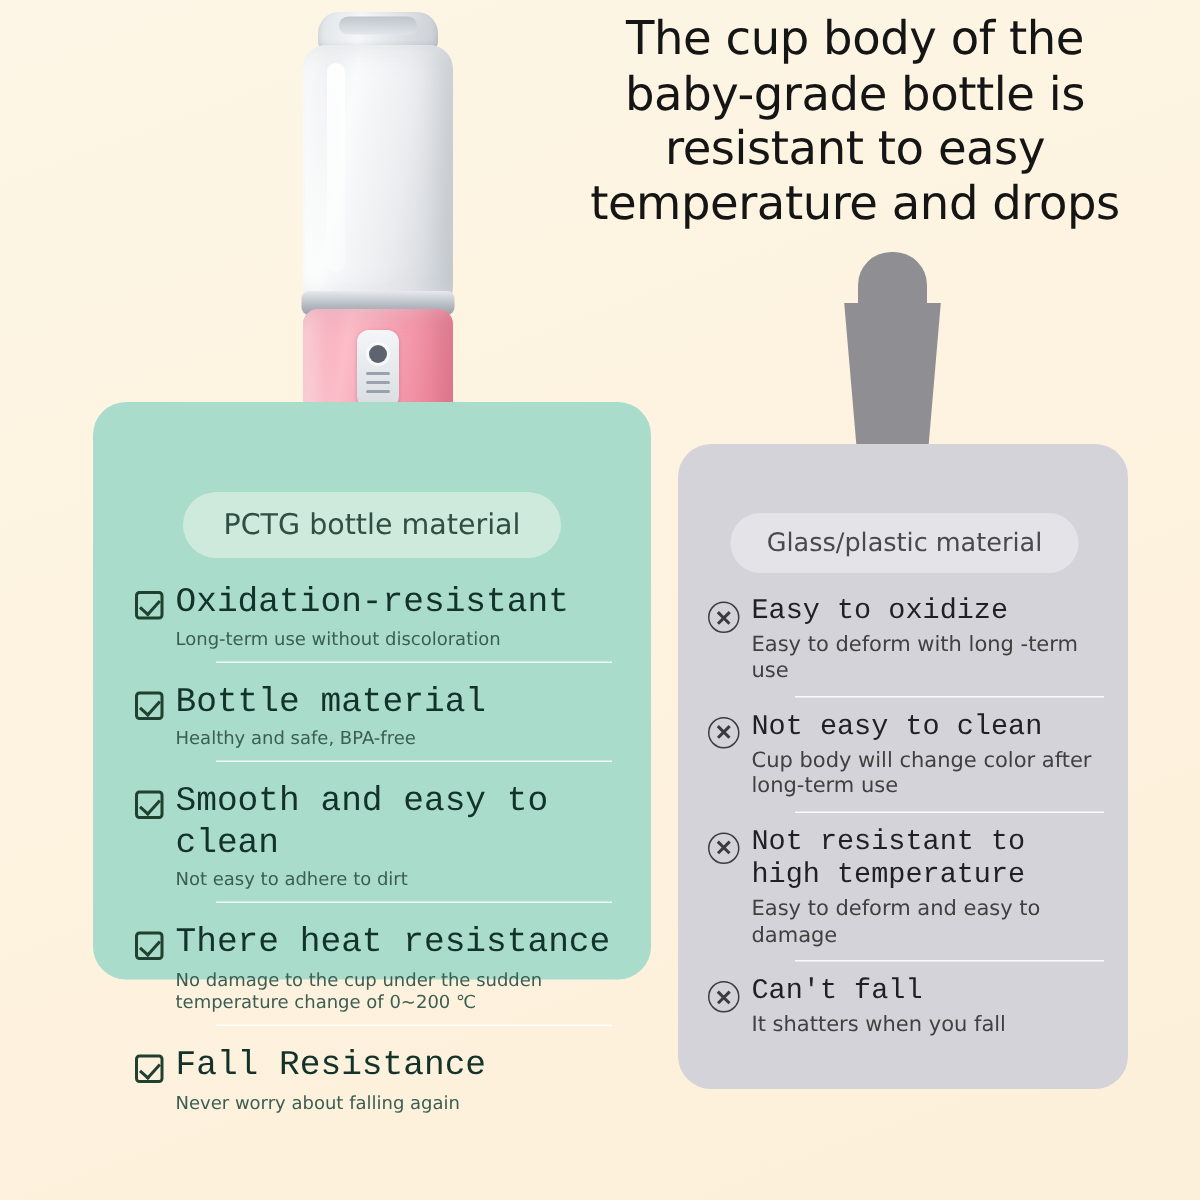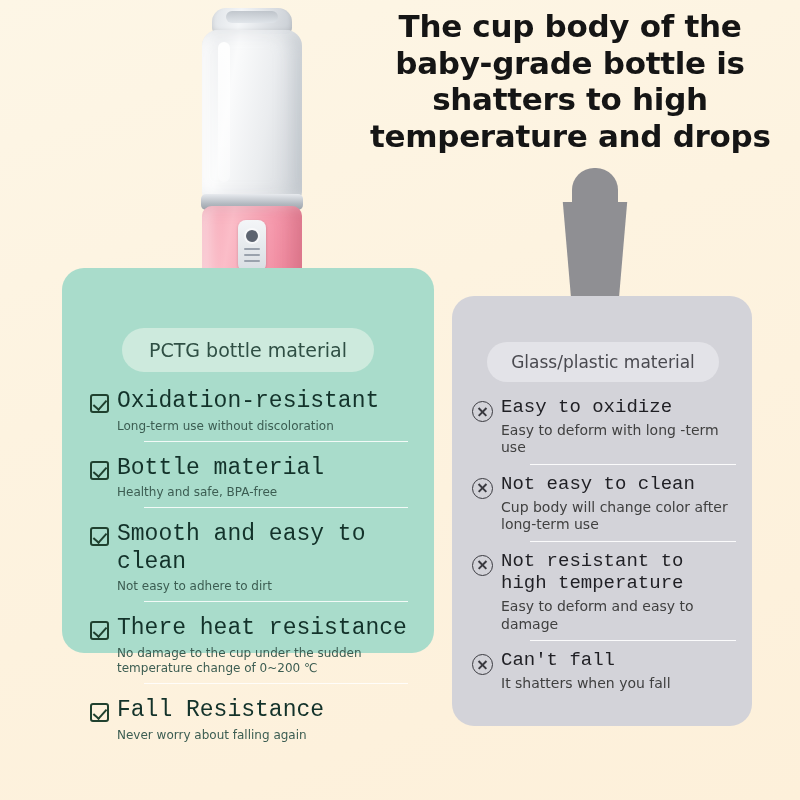--- a/index.html
+++ b/index.html
@@ -16,21 +16,21 @@
   }
 
   
   .headline {
     position: absolute;
     top: 8px;
     right: 30px;
     width: 400px;
     text-align: center;
     font-family: "DejaVu Sans", sans-serif;
-    font-weight: bold;
+    font-weight: normal;
     font-size: 31px;
     line-height: 1.18;
     color: #151515;
     letter-spacing: -0.3px;
   }
   .headline .ln { display: block; white-space: nowrap; }
 
   
   .blender {
     position: absolute;
@@ -285,21 +285,21 @@
   }
   .panel-left .divider { background: rgba(255,255,255,.85); margin-left: 27px; }
   .panel-right .divider { background: rgba(255,255,255,.9); margin-left: 29px; }
 </style>
 </head>
 <body>
 
 <div class="headline">
   <span class="ln">The cup body of the</span>
   <span class="ln">baby-grade bottle is</span>
-  <span class="ln">shatters to high</span>
+  <span class="ln">resistant to easy</span>
   <span class="ln">temperature and drops</span>
 </div>
 
 <div class="blender">
   <div class="lid"></div>
   <div class="lid-top"></div>
   <div class="cup"></div>
   <div class="cup-gloss"></div>
   <div class="ring"></div>
   <div class="base"></div>

